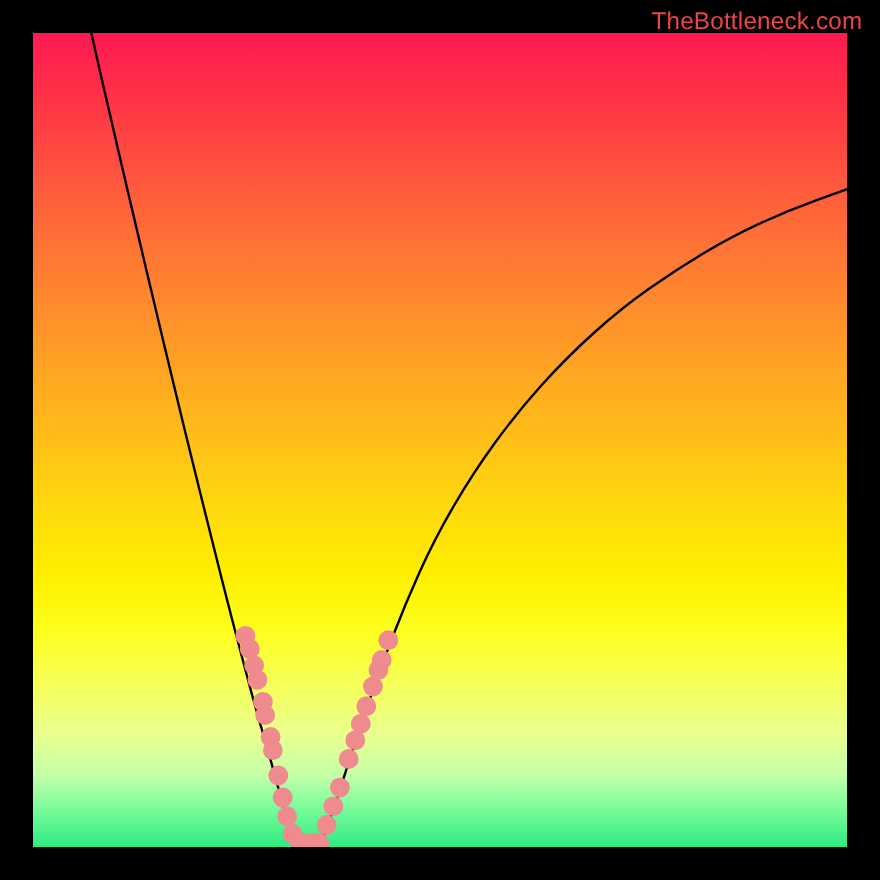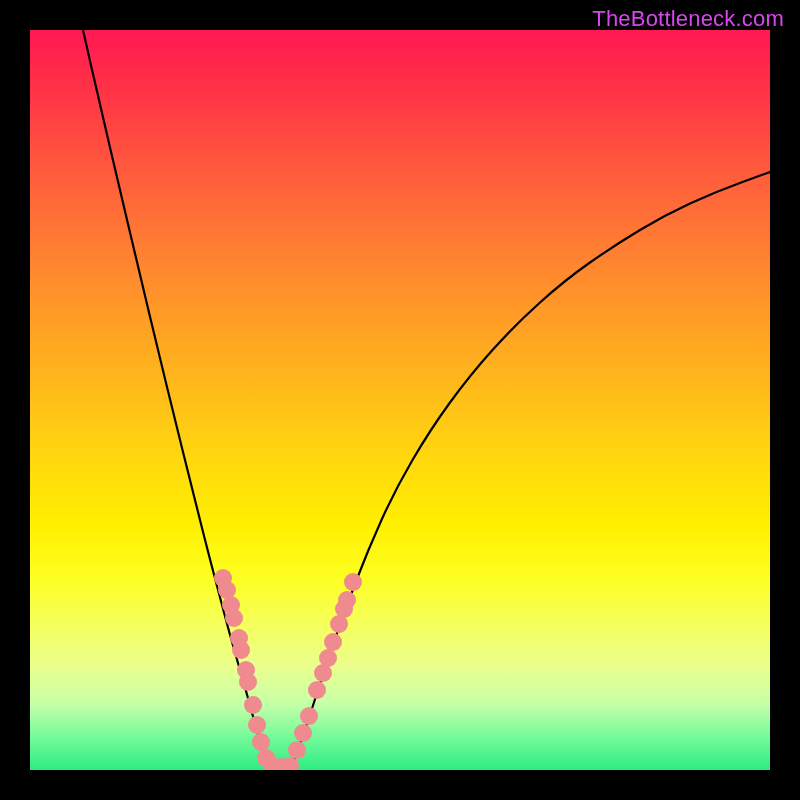--- a/index.html
+++ b/index.html
@@ -30,21 +30,21 @@
       #eaff8e 86%,
       #c7ffa8 91%,
       #7efc9c 95%,
       #2eec82 100%
     );
   }
   .watermark {
     position: absolute;
     top: 6px;
     right: 16px;
-    color: #d946ef;
+    color: #ef4444;
     font-size: 22px;
     font-weight: 500;
     letter-spacing: 0.2px;
     user-select: none;
   }
   svg {
     position: absolute;
     left: 0;
     top: 0;
   }

